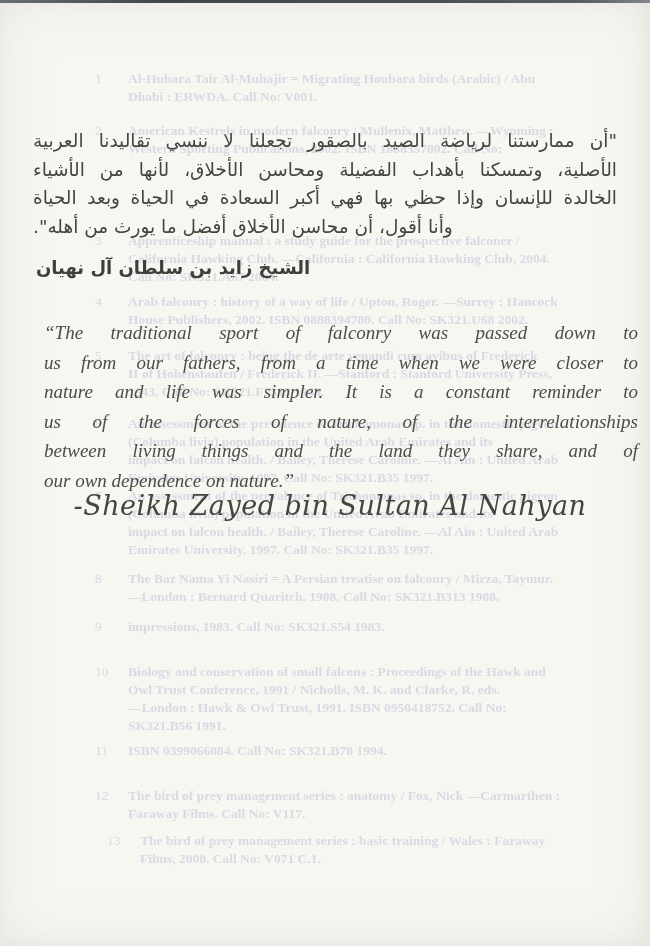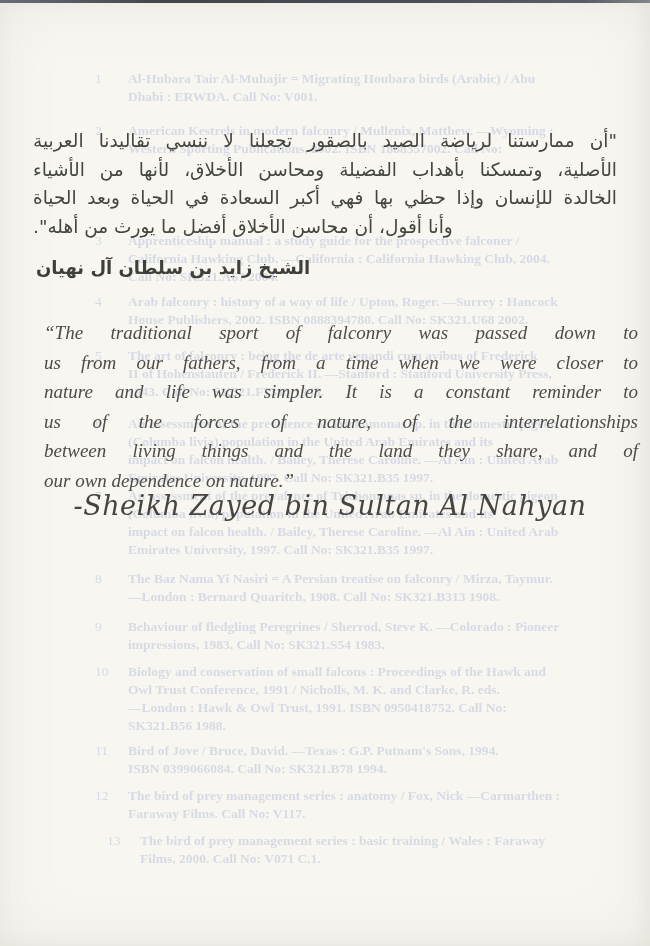--- a/index.html
+++ b/index.html
@@ -132,37 +132,35 @@
       <div class="ghost-item" style="top: 570px;">
         <span class="ghost-num">8</span>
         <div class="ghost-text">
           <div>The Baz Nama Yi Nasiri = A Persian treatise on falconry / Mirza, Taymur.</div>
           <div>—London : Bernard Quaritch, 1908. Call No: SK321.B313 1908.</div>
         </div>
       </div>
       <div class="ghost-item" style="top: 618px;">
         <span class="ghost-num">9</span>
         <div class="ghost-text">
-          <div>Behaviour of fledgling Peregrines / Sherrod, Steve K. —Colorado : Pioneer</div>
           <div>impressions, 1983. Call No: SK321.S54 1983.</div>
         </div>
       </div>
       <div class="ghost-item" style="top: 663px;">
         <span class="ghost-num">10</span>
         <div class="ghost-text">
           <div>Biology and conservation of small falcons : Proceedings of the Hawk and</div>
           <div>Owl Trust Conference, 1991 / Nicholls, M. K. and Clarke, R. eds.</div>
           <div>—London : Hawk &amp; Owl Trust, 1991. ISBN 0950418752. Call No:</div>
-          <div>SK321.B56 1988.</div>
+          <div>SK321.B56 1991.</div>
         </div>
       </div>
       <div class="ghost-item" style="top: 742px;">
         <span class="ghost-num">11</span>
         <div class="ghost-text">
-          <div>Bird of Jove / Bruce, David. —Texas : G.P. Putnam's Sons, 1994.</div>
           <div>ISBN 0399066084. Call No: SK321.B78 1994.</div>
         </div>
       </div>
       <div class="ghost-item" style="top: 787px;">
         <span class="ghost-num">12</span>
         <div class="ghost-text">
           <div>The bird of prey management series : anatomy / Fox, Nick —Carmarthen :</div>
           <div>Faraway Films. Call No: V117.</div>
         </div>
       </div>

